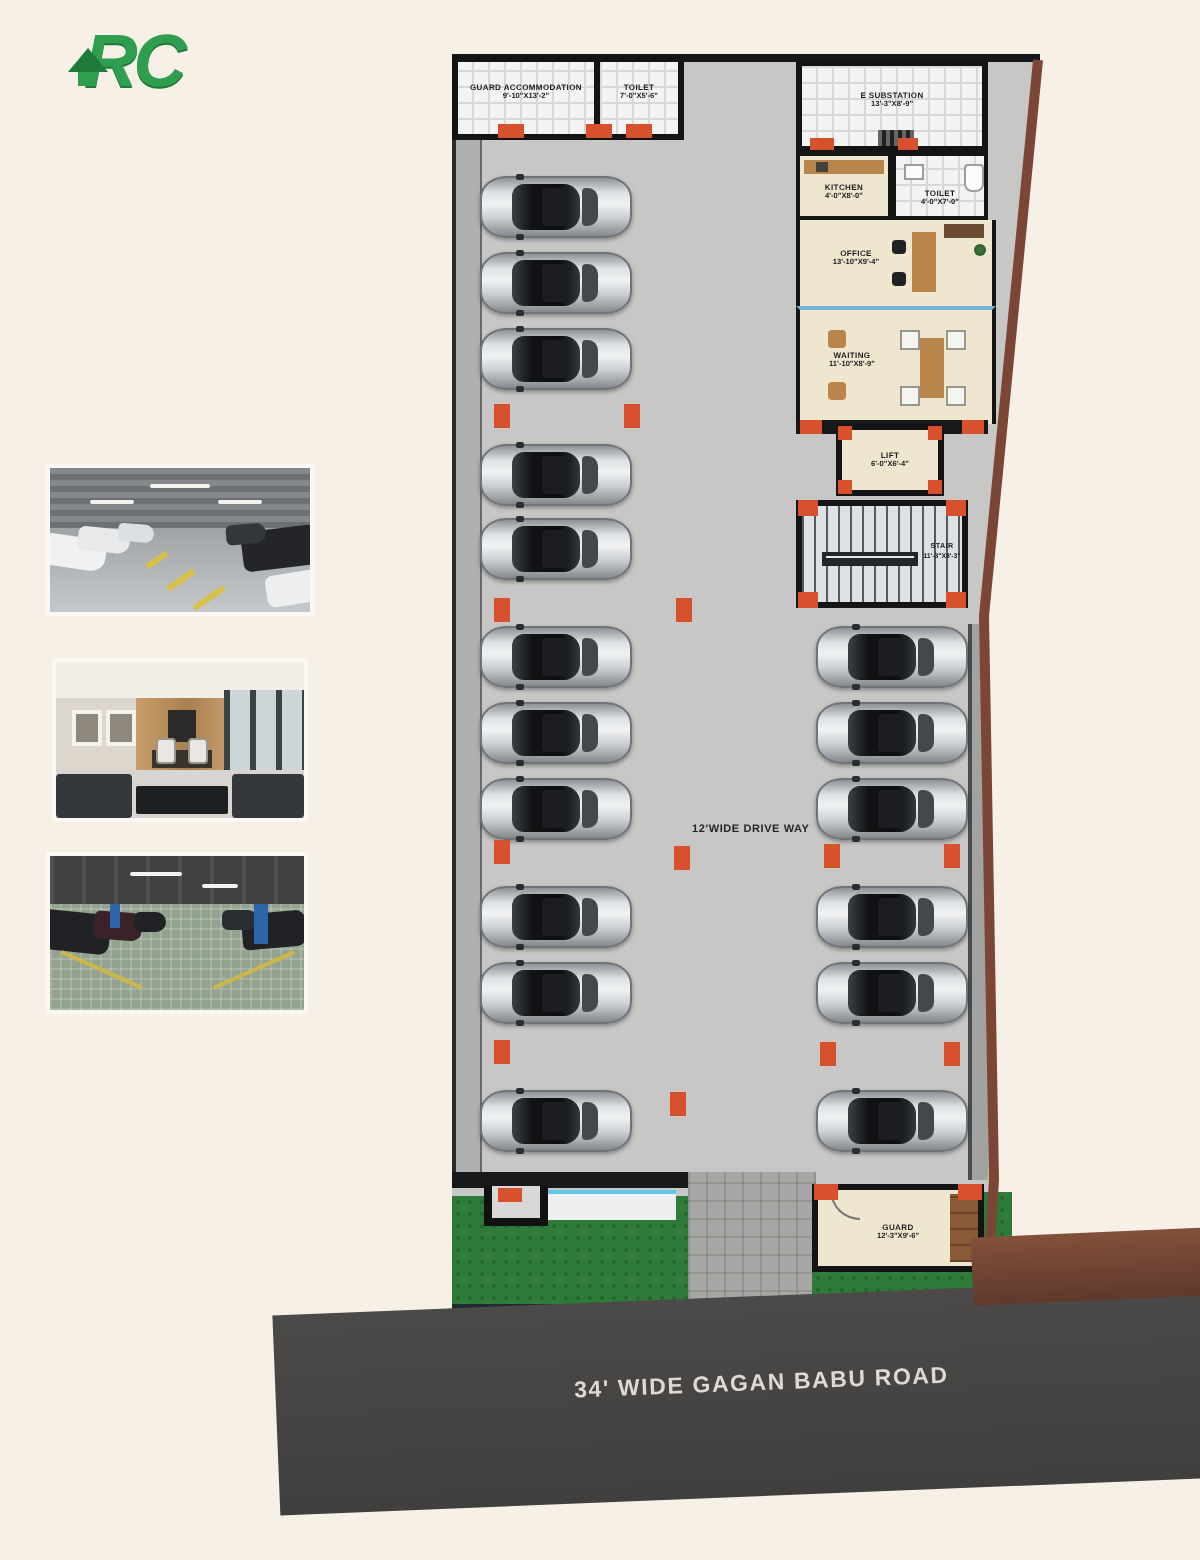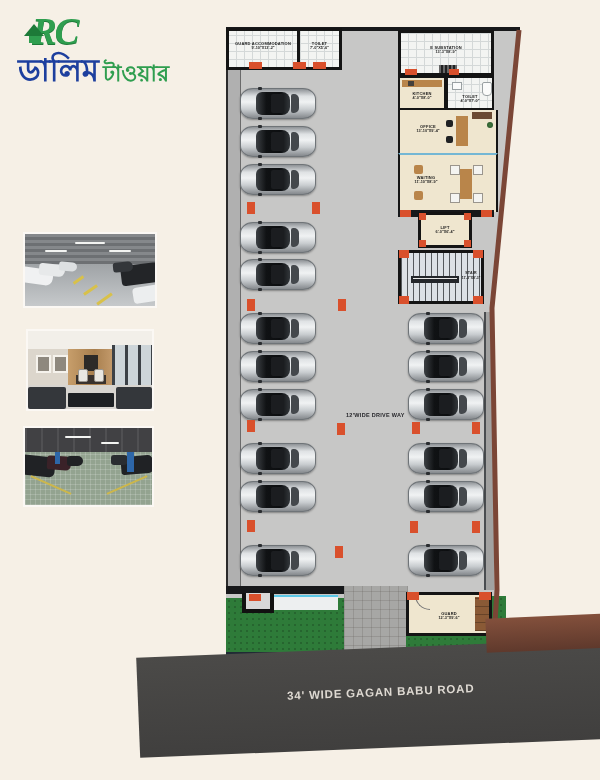--- a/index.html
+++ b/index.html
@@ -1,20 +1,20 @@
 <!DOCTYPE html>
 <html><head>
 <meta charset="utf-8">
 <style>
   html,body{margin:0;padding:0;width:600px;height:780px;overflow:hidden;
     font-family:"Liberation Sans", sans-serif;}
   .page{position:absolute;inset:0;width:600px;height:780px;background:#f6f0e6;overflow:hidden;}
 
   
-  .logo{position:absolute;left:18px;top:8px;width:210px;height:86px;font-family:Liberation Serif, serif;}
+  .logo{position:absolute;left:28px;top:8px;width:210px;height:86px;}
   .logo-top{position:absolute;left:14px;top:2px;height:42px;}
   .logo-rc{font-size:37px;font-weight:800;color:#2f9e4f;letter-spacing:-2px;
     text-shadow:0 1px 0 #1d7a38;font-style:italic;}
   .logo-house{position:absolute;left:-8px;top:14px;width:0;height:0;
     border-left:10px solid transparent;border-right:10px solid transparent;
     border-bottom:12px solid #1d7a38;}
   .logo-house-dot{position:absolute;left:-3px;top:26px;width:9px;height:7px;background:#2f9e4f;}
   .logo-title{position:absolute;left:0px;top:38px;white-space:nowrap;}
   .bn-blue{color:#1d3f9e;font-size:31px;font-weight:800;}
   .bn-green{color:#2f9e4f;font-size:22px;font-weight:800;}
@@ -104,24 +104,20 @@
 <body>
 
 <div class="page">
 
   <div class="logo">
     <div class="logo-top">
       <span class="logo-house"></span>
       <span class="logo-house-dot"></span>
       <span class="logo-rc">RC</span>
     </div>
-    <div class="logo-title">
-      <span class="bn-blue">ডালিম</span>
-      <span class="bn-green">টাওয়ার</span>
-    </div>
   </div>
 
   <div class="photo photo1">
     <div class="abs p1-ceil"></div>
     <div class="abs p1-light" style="left:50px;top:8px;width:30px;"></div>
     <div class="abs p1-light" style="left:20px;top:16px;width:22px;"></div>
     <div class="abs p1-light" style="left:84px;top:16px;width:22px;"></div>
     <div class="abs p1-floor"></div>
     <div class="abs p1-car" style="left:-6px;top:34px;width:34px;height:16px;background:#f0f1f2;transform:rotate(8deg);"></div>
     <div class="abs p1-car" style="left:14px;top:30px;width:26px;height:12px;background:#e7e9ea;transform:rotate(6deg);"></div>

